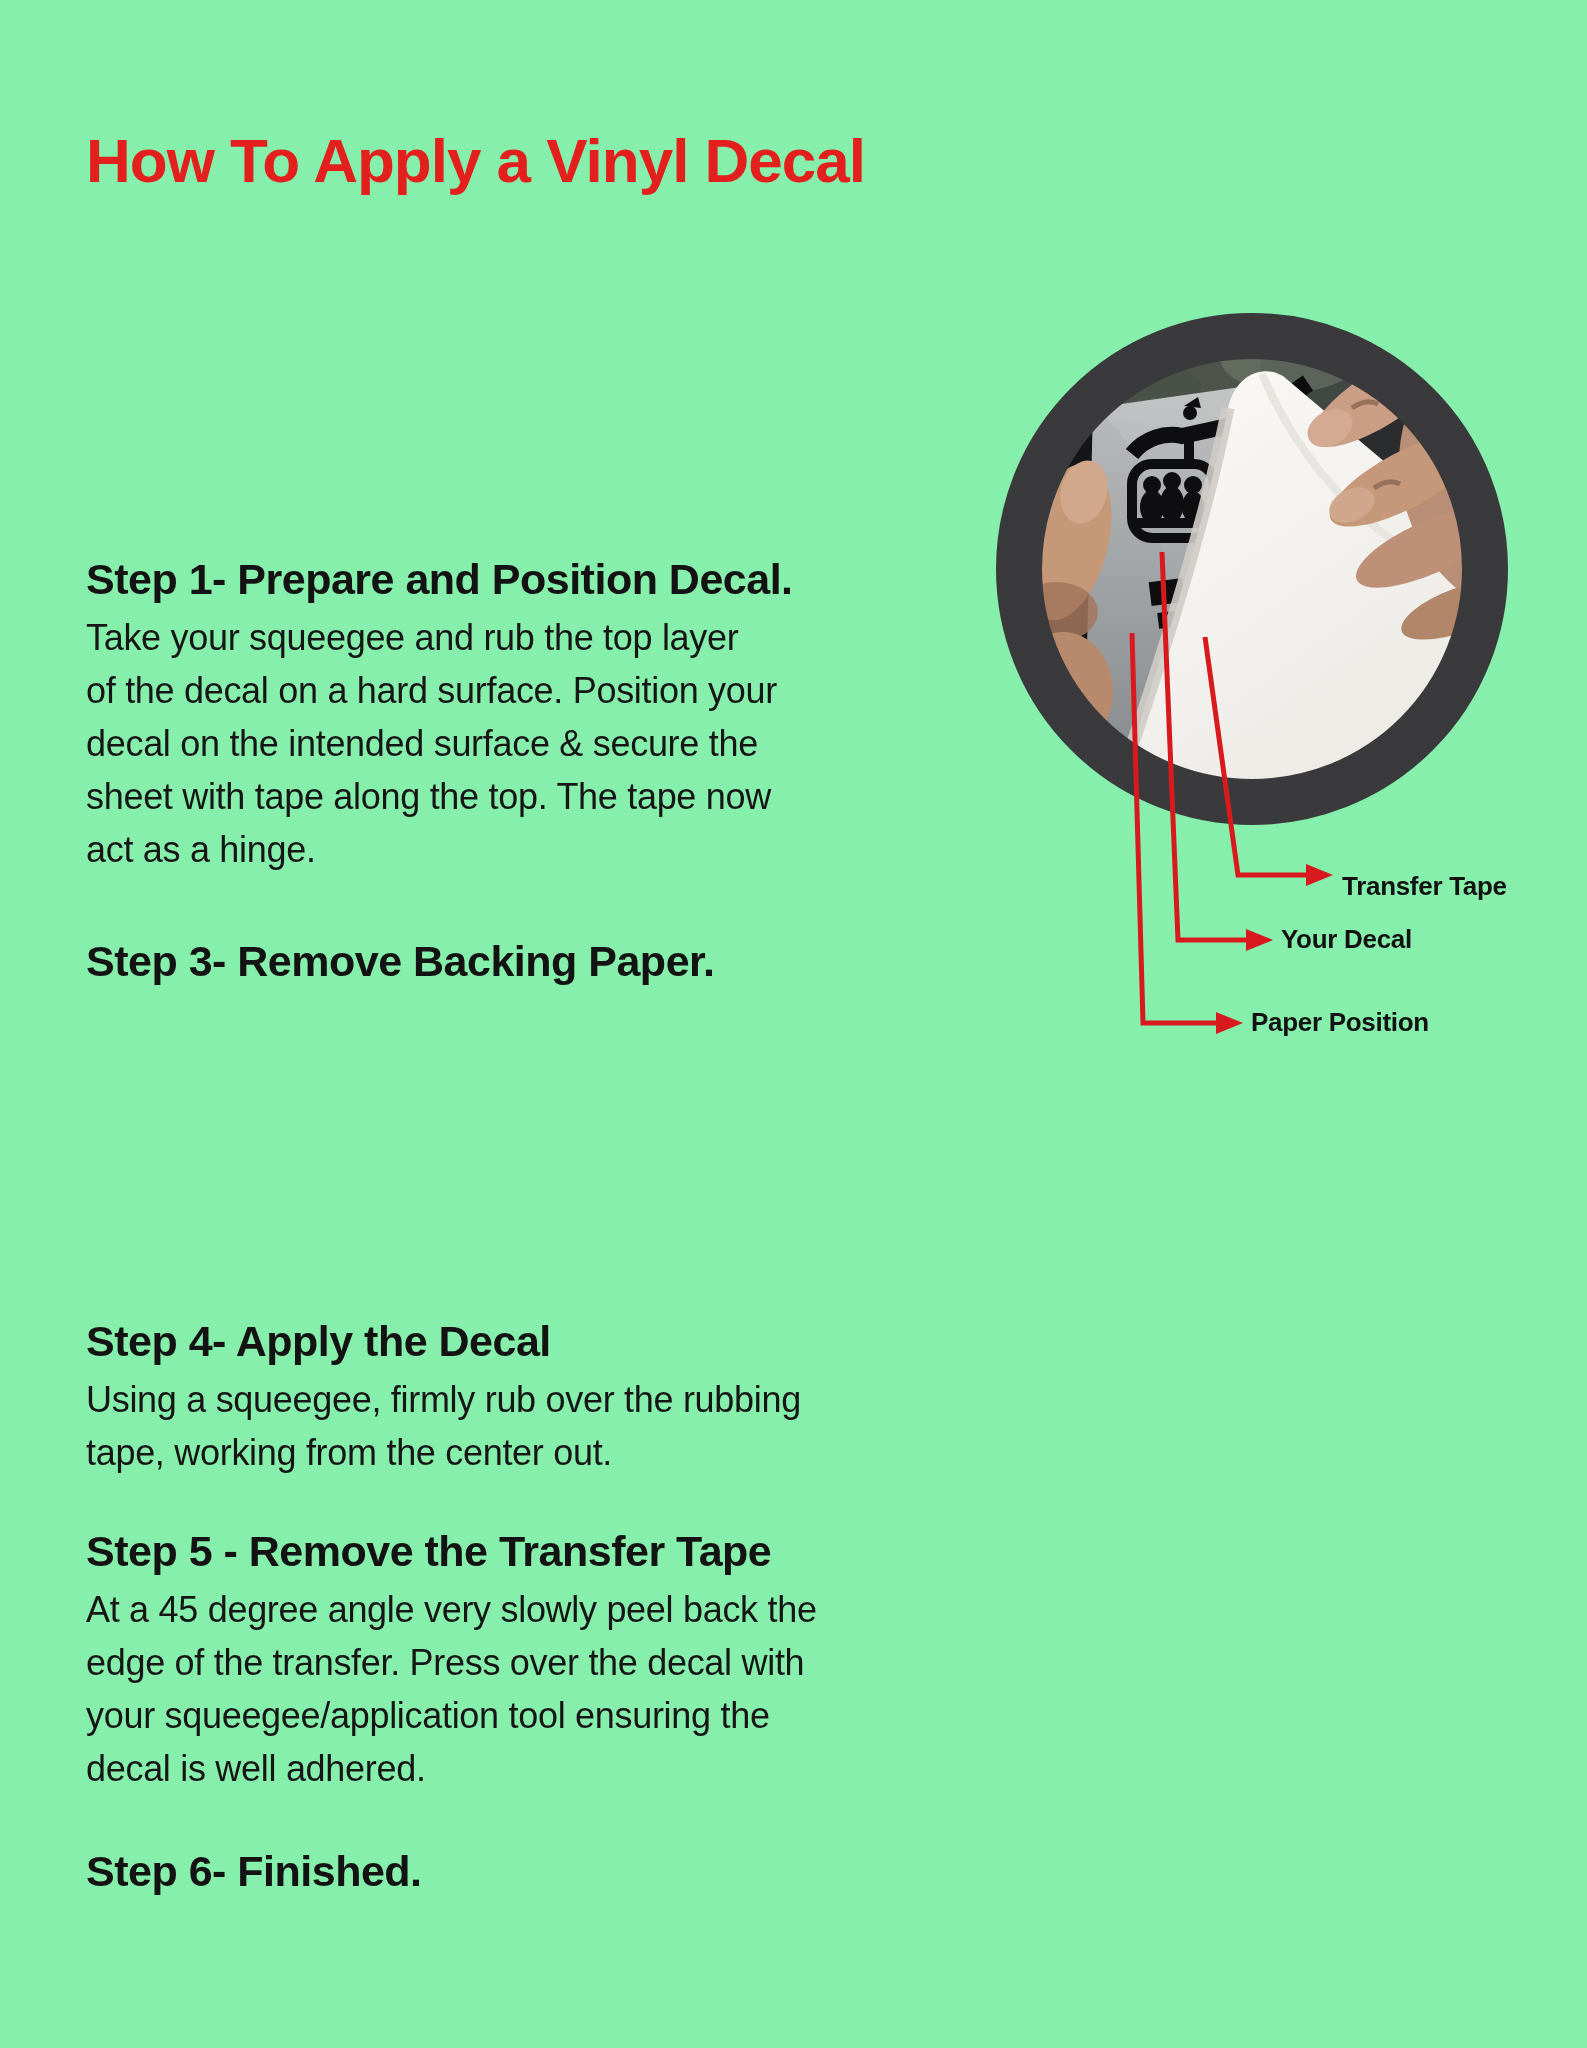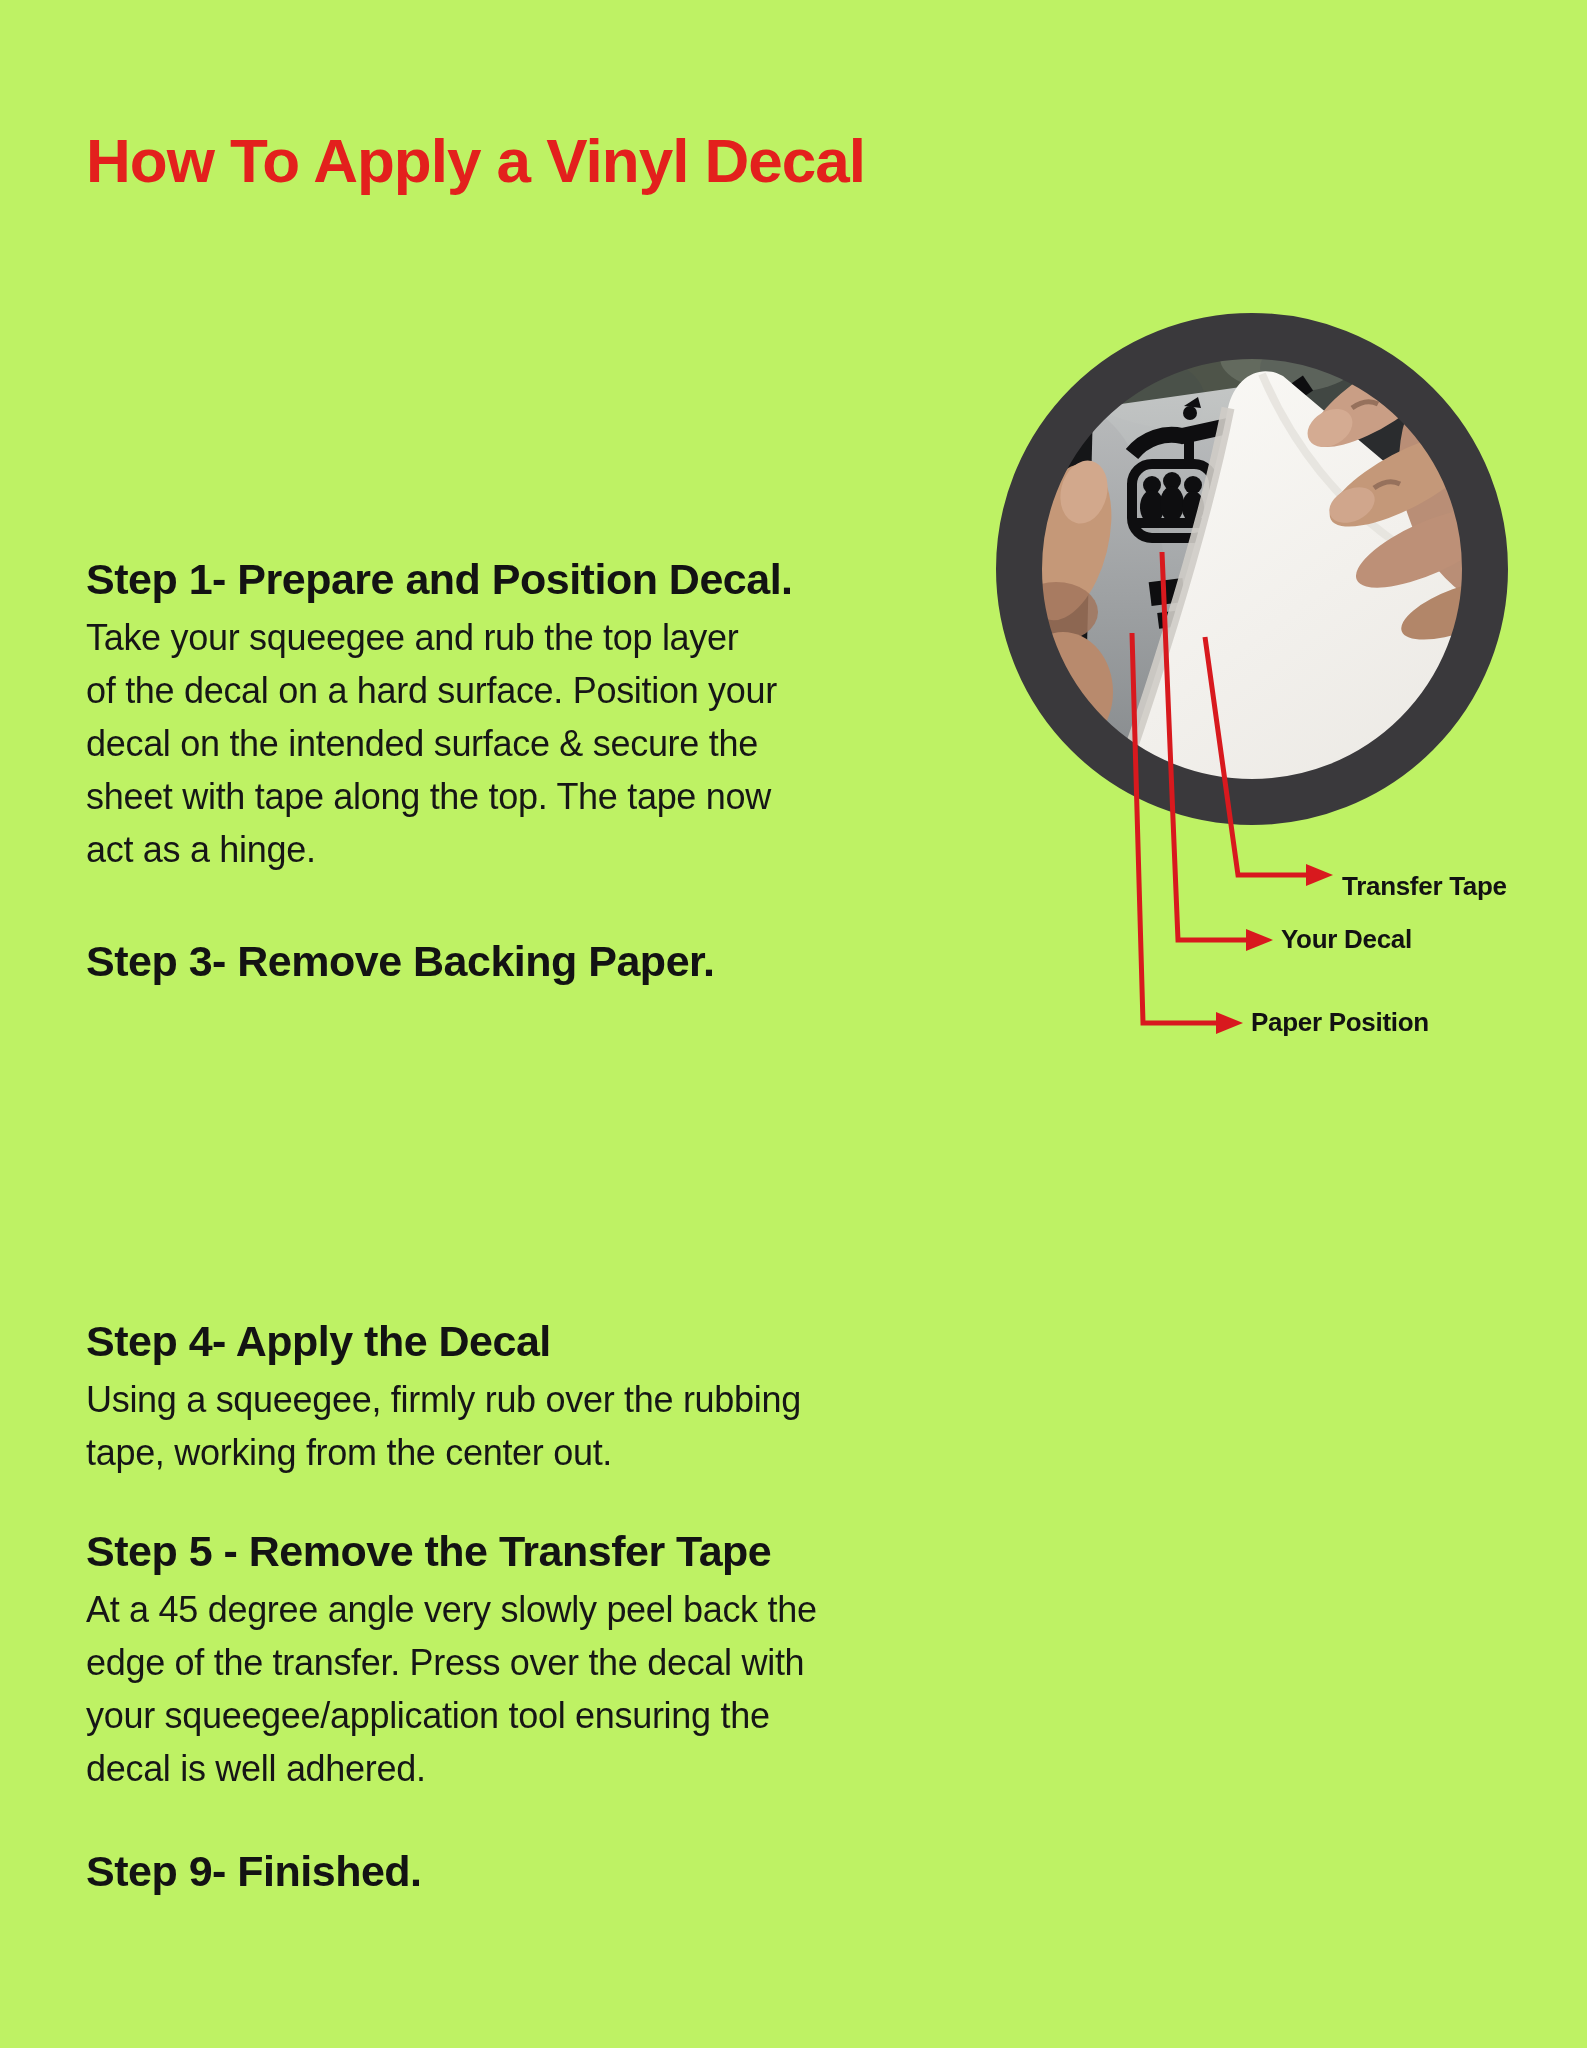--- a/index.html
+++ b/index.html
@@ -4,21 +4,21 @@
 <style>
   html,body{margin:0;padding:0;}
   body{
     width:1587px;height:2048px;
     background:#ececec;
     font-family:"Liberation Sans","DejaVu Sans",sans-serif;
     position:relative;overflow:hidden;
   }
   .page{
     position:absolute;left:0;top:0;width:1587px;height:2048px;
-    background:#bef264;
+    background:#86efac;
   }
   .title{
     position:absolute;left:86px;top:126px;
     font-size:62px;font-weight:bold;letter-spacing:-1px;
     line-height:70px;color:#e3201d;white-space:nowrap;
   }
   .step{position:absolute;left:86px;width:800px;color:#141414;}
   .step h2{
     margin:0;font-size:43px;font-weight:bold;letter-spacing:-0.5px;
     line-height:56px;color:#131313;white-space:nowrap;
@@ -73,21 +73,21 @@
 
   <section class="step step5">
     <h2>Step 5 - Remove the Transfer Tape</h2>
     <p class="body">At a 45 degree angle very slowly peel back the
 edge of the transfer. Press over the decal with
 your squeegee/application tool ensuring the
 decal is well adhered.</p>
   </section>
 
   <section class="step step6">
-    <h2>Step 9- Finished.</h2>
+    <h2>Step 6- Finished.</h2>
   </section>
 
   <div class="diagram">
     <svg width="727" height="800" viewBox="0 0 727 800">
       <defs>
         <clipPath id="photoClip">
             <circle cx="392" cy="289" r="211"></circle>
           </clipPath>
         <linearGradient id="sheetWhite" x1="0" y1="0" x2="0.6" y2="1">
           <stop offset="0" stop-color="#fbfaf7"></stop>

